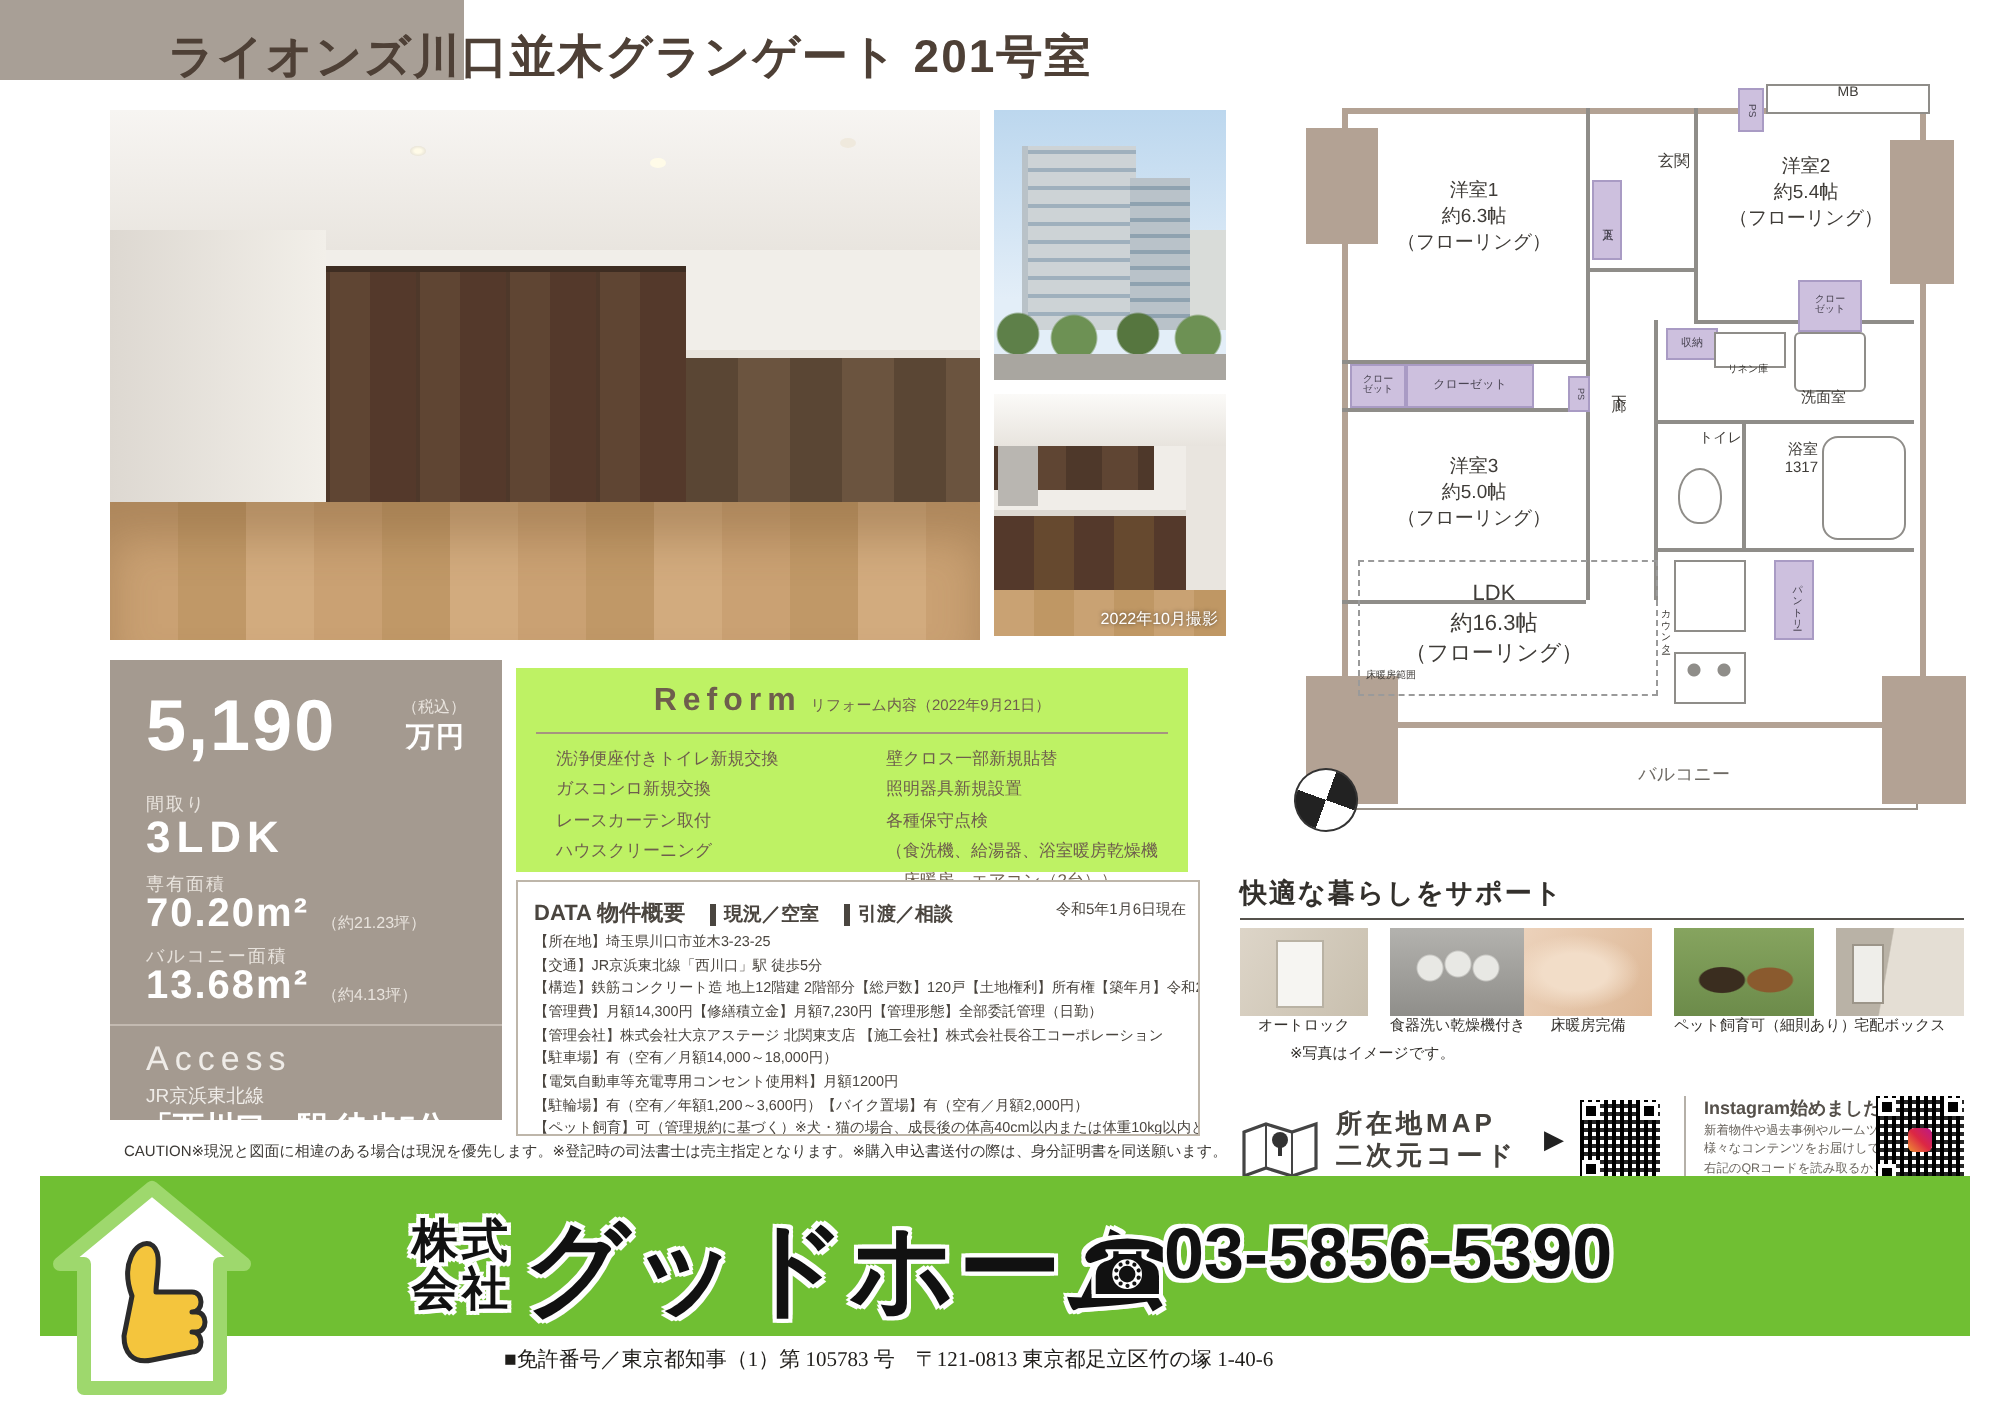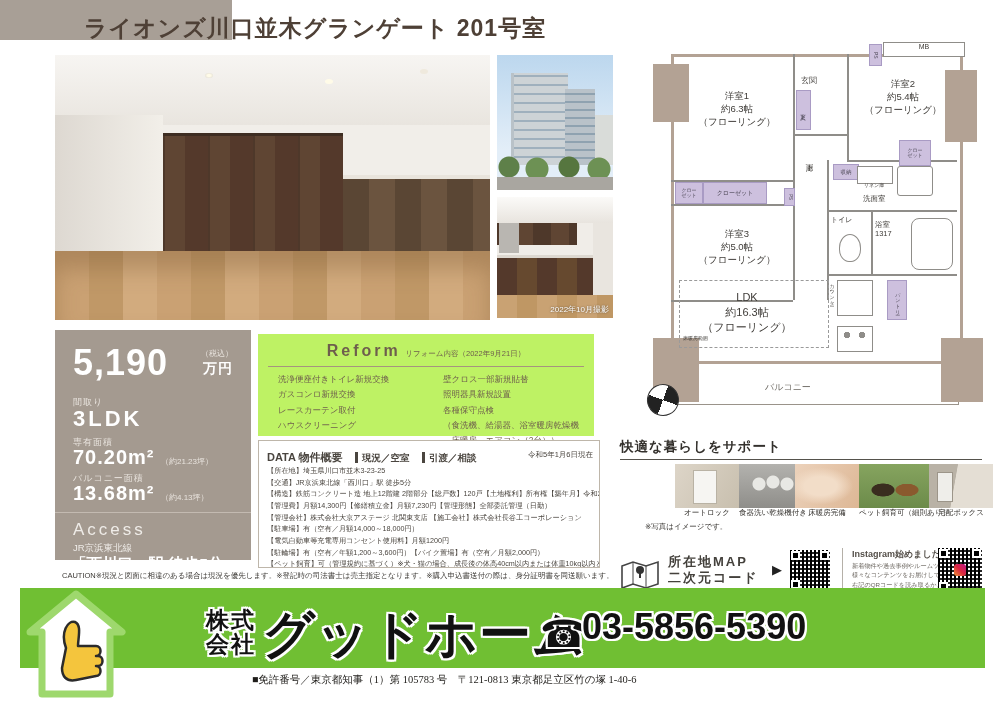--- a/index.html
+++ b/index.html
@@ -40,21 +40,21 @@
 
   .caution{font-size:7.5px;color:#3b3834;white-space:nowrap;}
 
   
   .fp-wall{background:#b3a294;}
   .fp-unit{background:#fff;border:3px solid #b3a294;}
   .fp-balcony{border:1.5px solid #9a938a;border-top:none;background:#fff;}
   .fp-part{background:#8f8d89;}
   .fp-room{font-size:9.5px;color:#3f3c38;text-align:center;line-height:1.35;}
   .fp-ldk{font-size:11px;}
-  .fp-sm{font-size:7px;color:#3f3c38;text-align:left;line-height:1.2;}
+  .fp-sm{font-size:7px;color:#3f3c38;text-align:right;line-height:1.2;}
   .fp-xs{font-size:5.5px;color:#3f3c38;text-align:center;line-height:1.1;}
   .fp-purple{background:#cdc0de;border:1px solid #a99bc4;color:#4a4553;display:flex;align-items:center;justify-content:center;}
   .fp-vert{writing-mode:vertical-rl;}
   .fp-dash{border:1px dashed #9a9a9a;}
   .fp-fix{border:1.2px solid #8f8d89;background:#fff;}
 
   
   .sup-title{font-size:13.5px;font-weight:bold;color:#33302c;letter-spacing:1px;}
   .sup-rule{border-top:1.5px solid #55524c;}
   .sup-cap{font-size:7.5px;color:#33302c;text-align:center;}
@@ -257,21 +257,21 @@
       <span>パントリー</span>
     </div>
     <div class="abs fp-sm" style="left:120px;top:340px;width:100px;font-size:9px;color:#6e6a64;">バルコニー</div>
 
     <div class="abs" style="left:2px;top:342px;width:30px;height:30px;border-radius:50%;border:1.5px solid #333;background:conic-gradient(#222 0 90deg,#fff 90deg 180deg,#222 180deg 270deg,#fff 270deg 360deg);transform:rotate(20deg);"></div>
   </div>
 
   <div class="abs" style="left:620px;top:438px;width:362px;height:100px;">
     <div class="sup-title">快適な暮らしをサポート</div>
     <div class="sup-rule" style="margin-top:3px;"></div>
-    <div class="abs" style="left:0;top:26px;width:362px;display:flex;justify-content:flex-end;margin-left:11px;">
+    <div class="abs" style="left:0;top:26px;width:362px;display:flex;justify-content:space-between;">
       <div style="width:64px;">
         <div class="thumb" style="background:linear-gradient(120deg,#ddd5c8,#c8bfae);position:relative;">
             <div class="abs" style="left:18px;top:6px;width:22px;height:32px;background:#f6f5f2;border:1px solid #b9b2a4;"></div>
           </div>
         <div class="sup-cap nw">オートロック</div>
       </div>
       <div style="width:56px;">
         <div class="thumb" style="width:68px;background:radial-gradient(circle at 20px 20px,#e8e8e4 6px,transparent 7px),radial-gradient(circle at 34px 18px,#e8e8e4 6px,transparent 7px),radial-gradient(circle at 48px 20px,#e8e8e4 6px,transparent 7px),linear-gradient(#b3b2ae,#8f8e8a);"></div>
         <div class="sup-cap nw">食器洗い乾燥機付き</div>
       </div>

